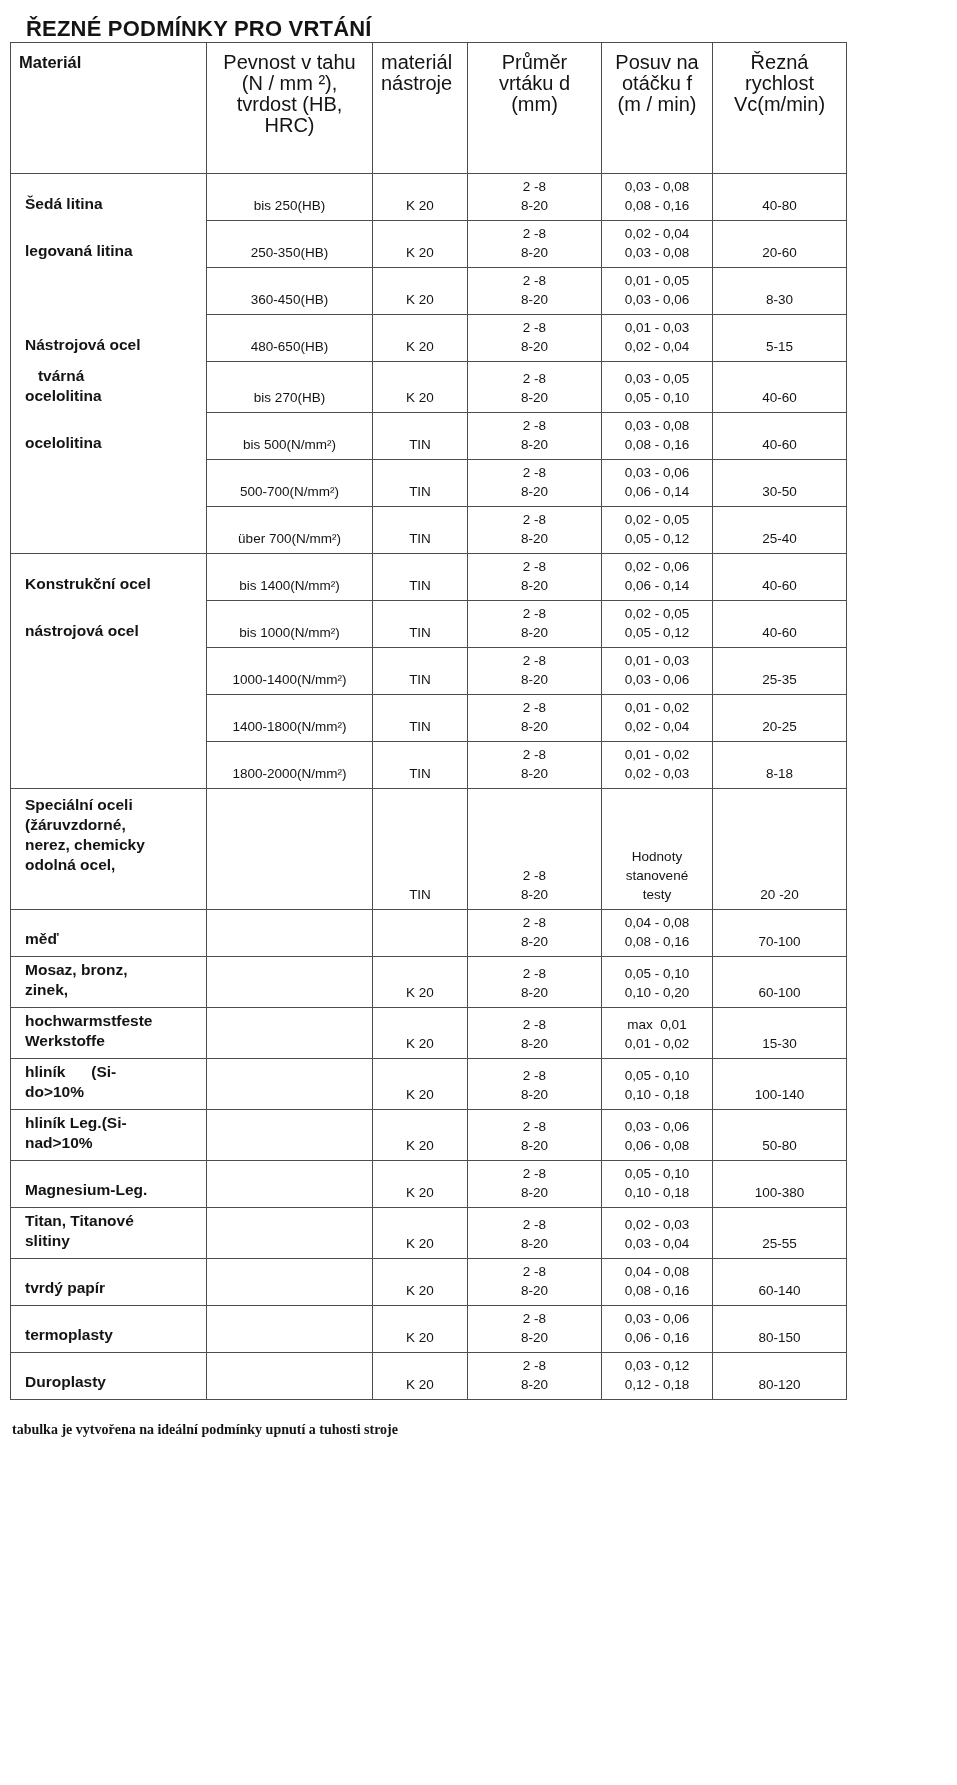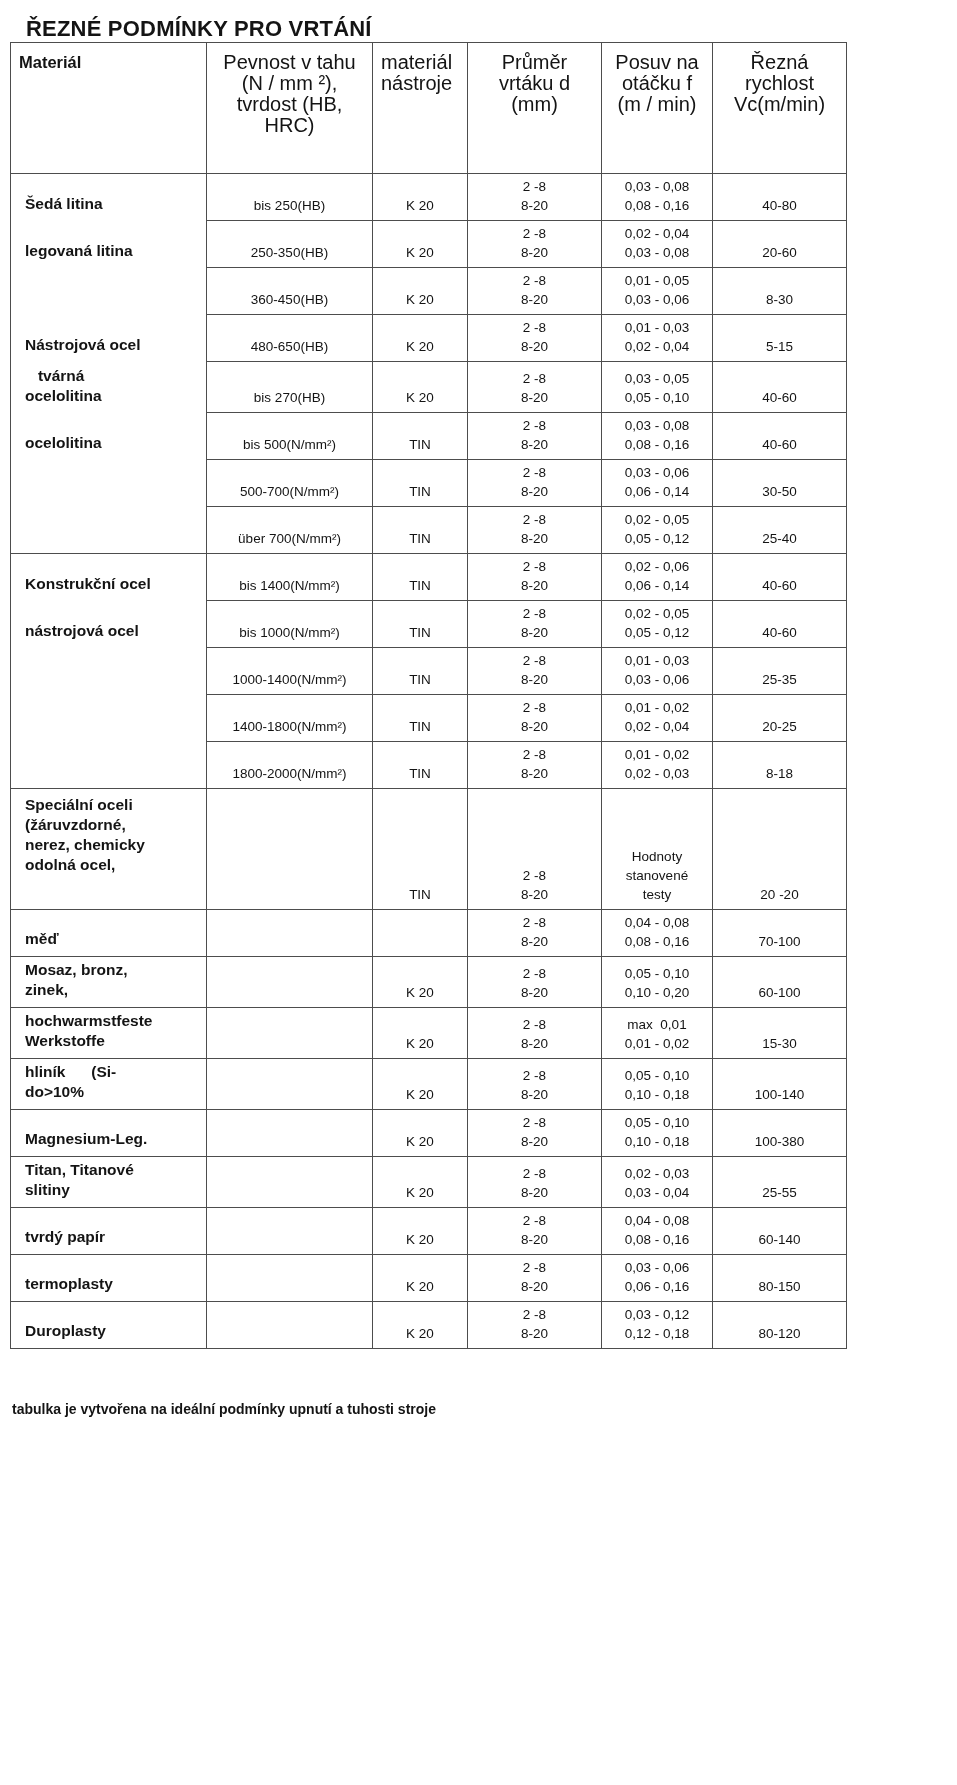--- a/index.html
+++ b/index.html
@@ -69,21 +69,22 @@
     border-bottom: 0;
   }
   td.mat.group-end { border-bottom: 1px solid #4d4d4d; }
   td.mat.top { vertical-align: top; padding-top: 6px; }
 
   td div, th div { white-space: pre; }
 
   p.footer-note {
     font-weight: bold;
     font-size: 14px;
-    margin: 52px 0 0 2px;
+    margin: 22px 0 0 2px;
+    font-family: Liberation Serif, serif;
   }
 </style>
 </head>
 <body>
 
 <div class="page">
 
   <h1 class="doc-title">ŘEZNÉ PODMÍNKY PRO VRTÁNÍ</h1>
 
   <table class="cond-table">
@@ -525,20 +526,43 @@
             <div>8-20</div>
           </td>
           <td>
             <div>0,05 - 0,10</div>
             <div>0,10 - 0,18</div>
           </td>
           <td>
             <div>100-140</div>
           </td>
         </tr>
+        <tr class="row-tall">
+          <td class="mat group-end">
+            <div>hliník Leg.(Si-</div>
+            <div>nad&gt;10%</div>
+          </td>
+          <td>
+            <div></div>
+          </td>
+          <td>
+            <div>K 20</div>
+          </td>
+          <td>
+            <div>2 -8</div>
+            <div>8-20</div>
+          </td>
+          <td>
+            <div>0,03 - 0,06</div>
+            <div>0,06 - 0,08</div>
+          </td>
+          <td>
+            <div>50-80</div>
+          </td>
+        </tr>
         <tr>
           <td class="mat group-end">
             <div>Magnesium-Leg.</div>
           </td>
           <td>
             <div></div>
           </td>
           <td>
             <div>K 20</div>
           </td>

